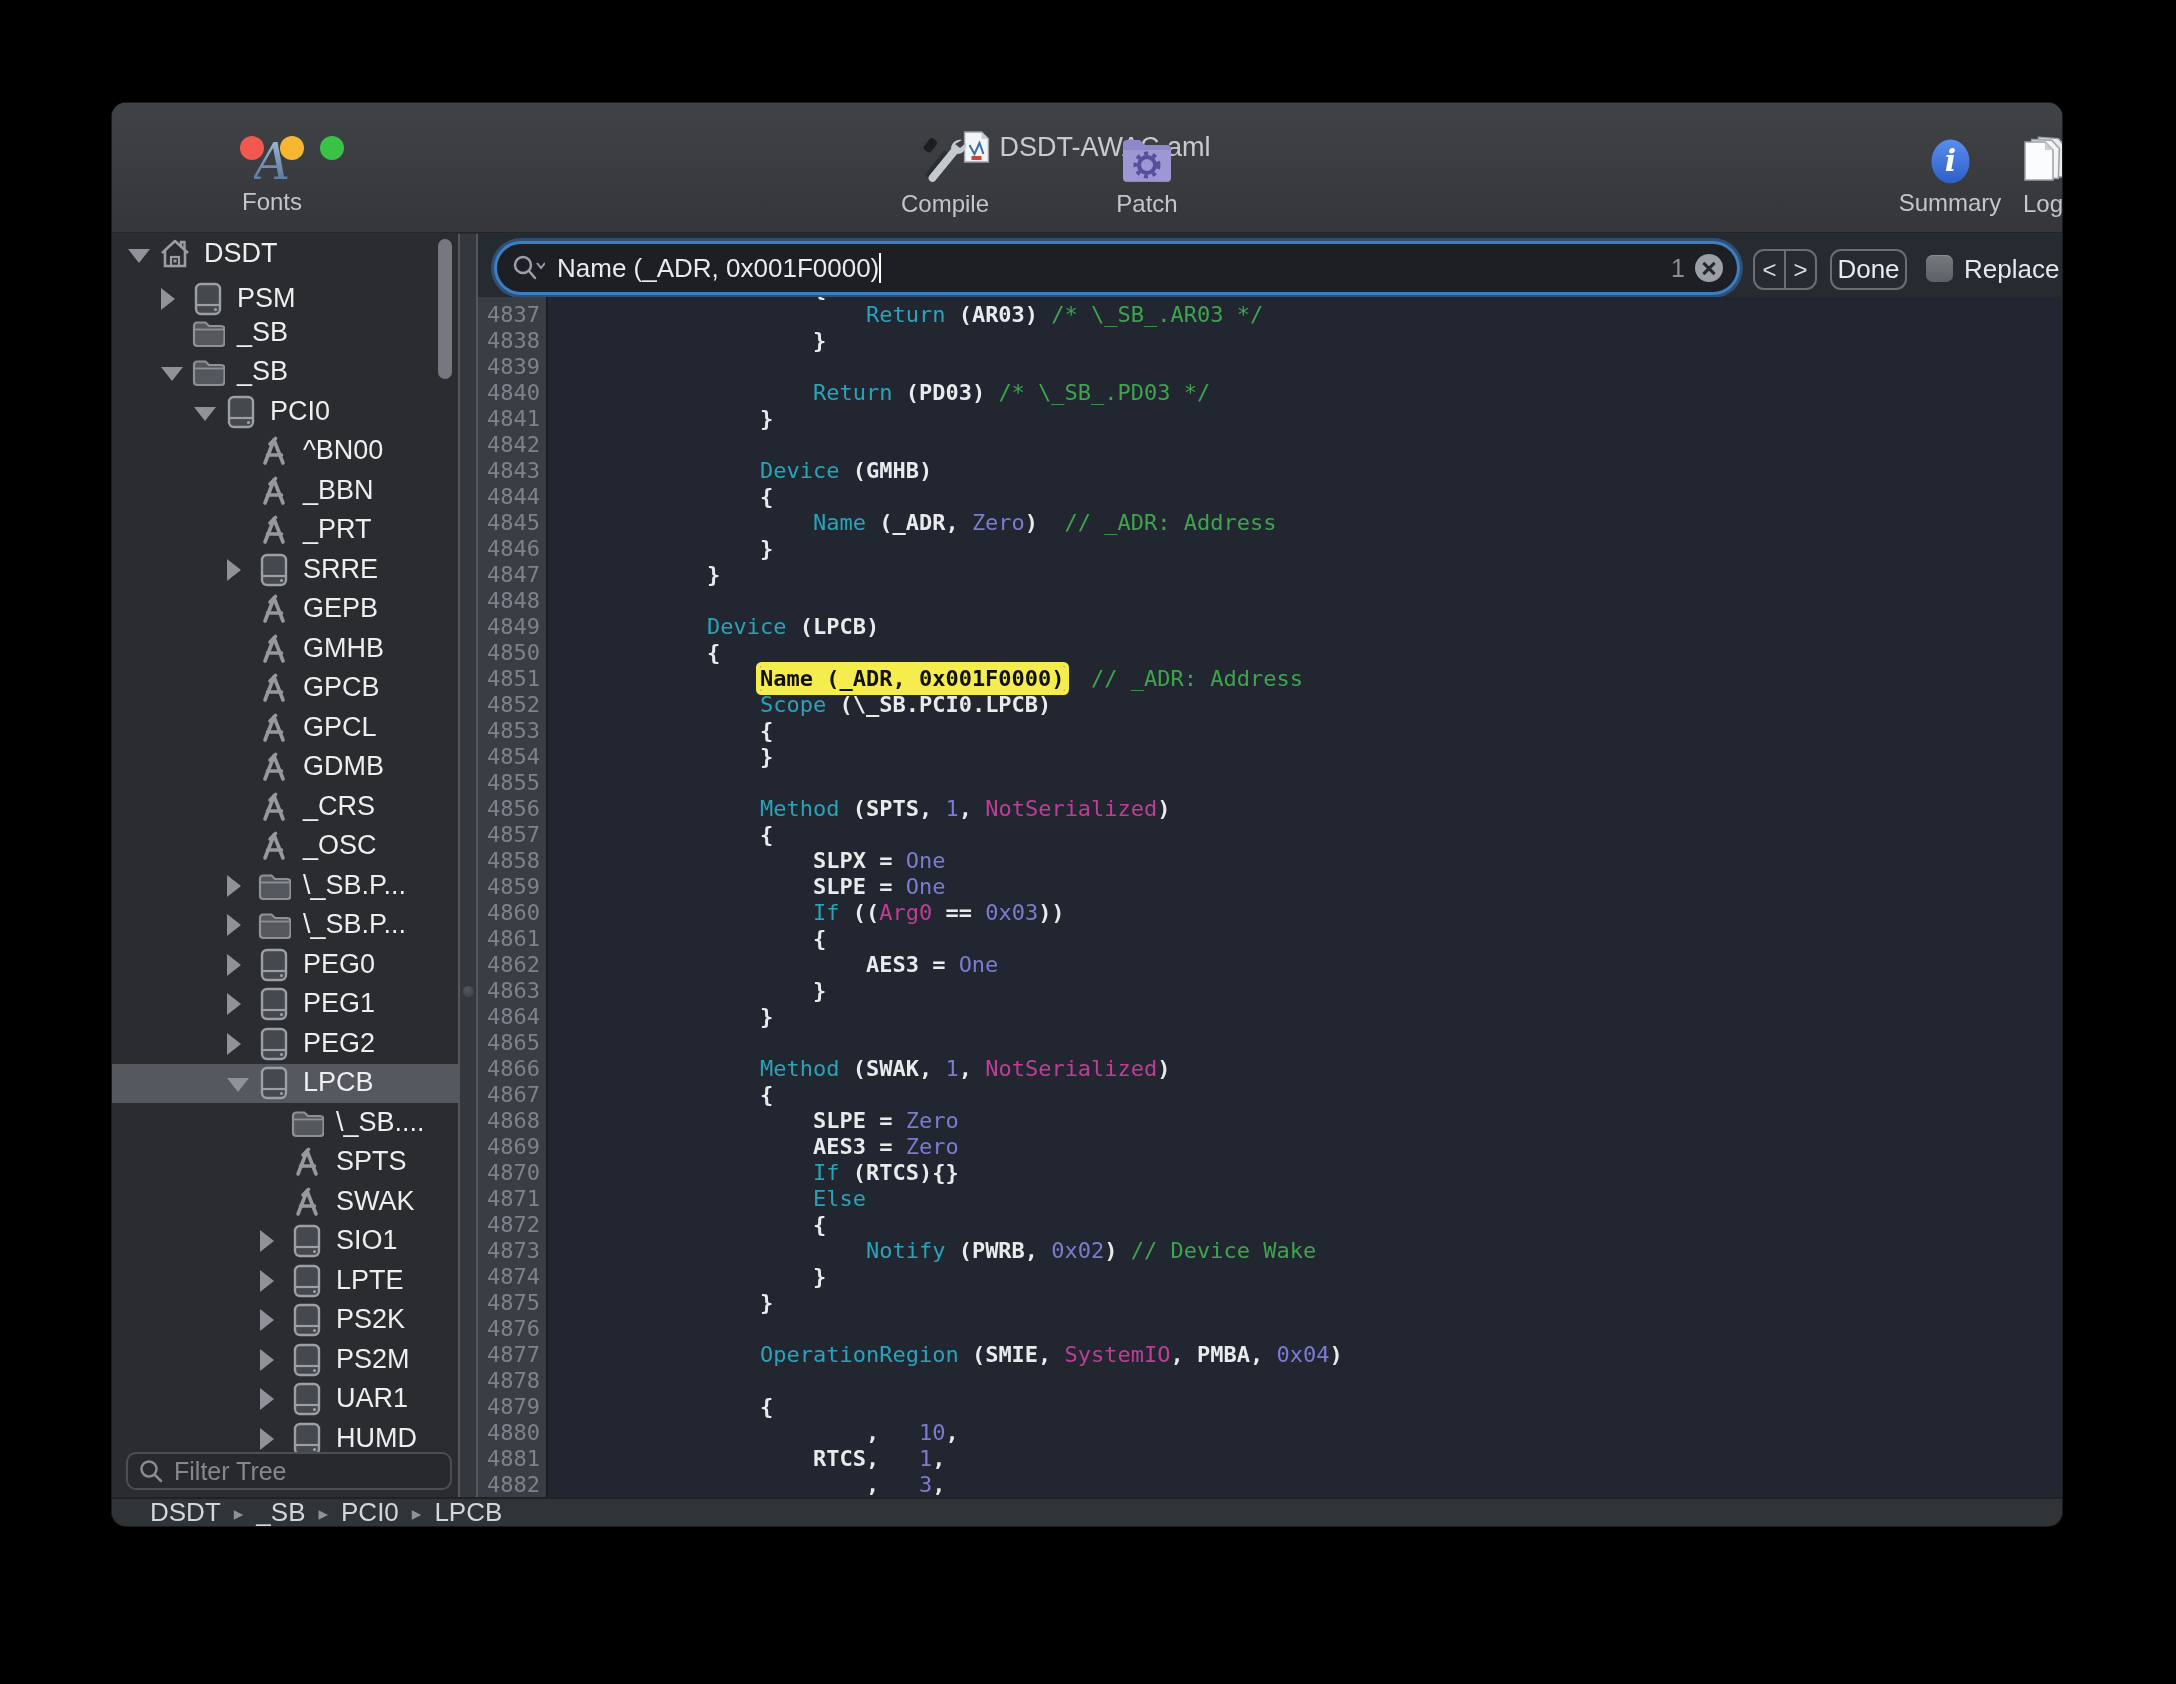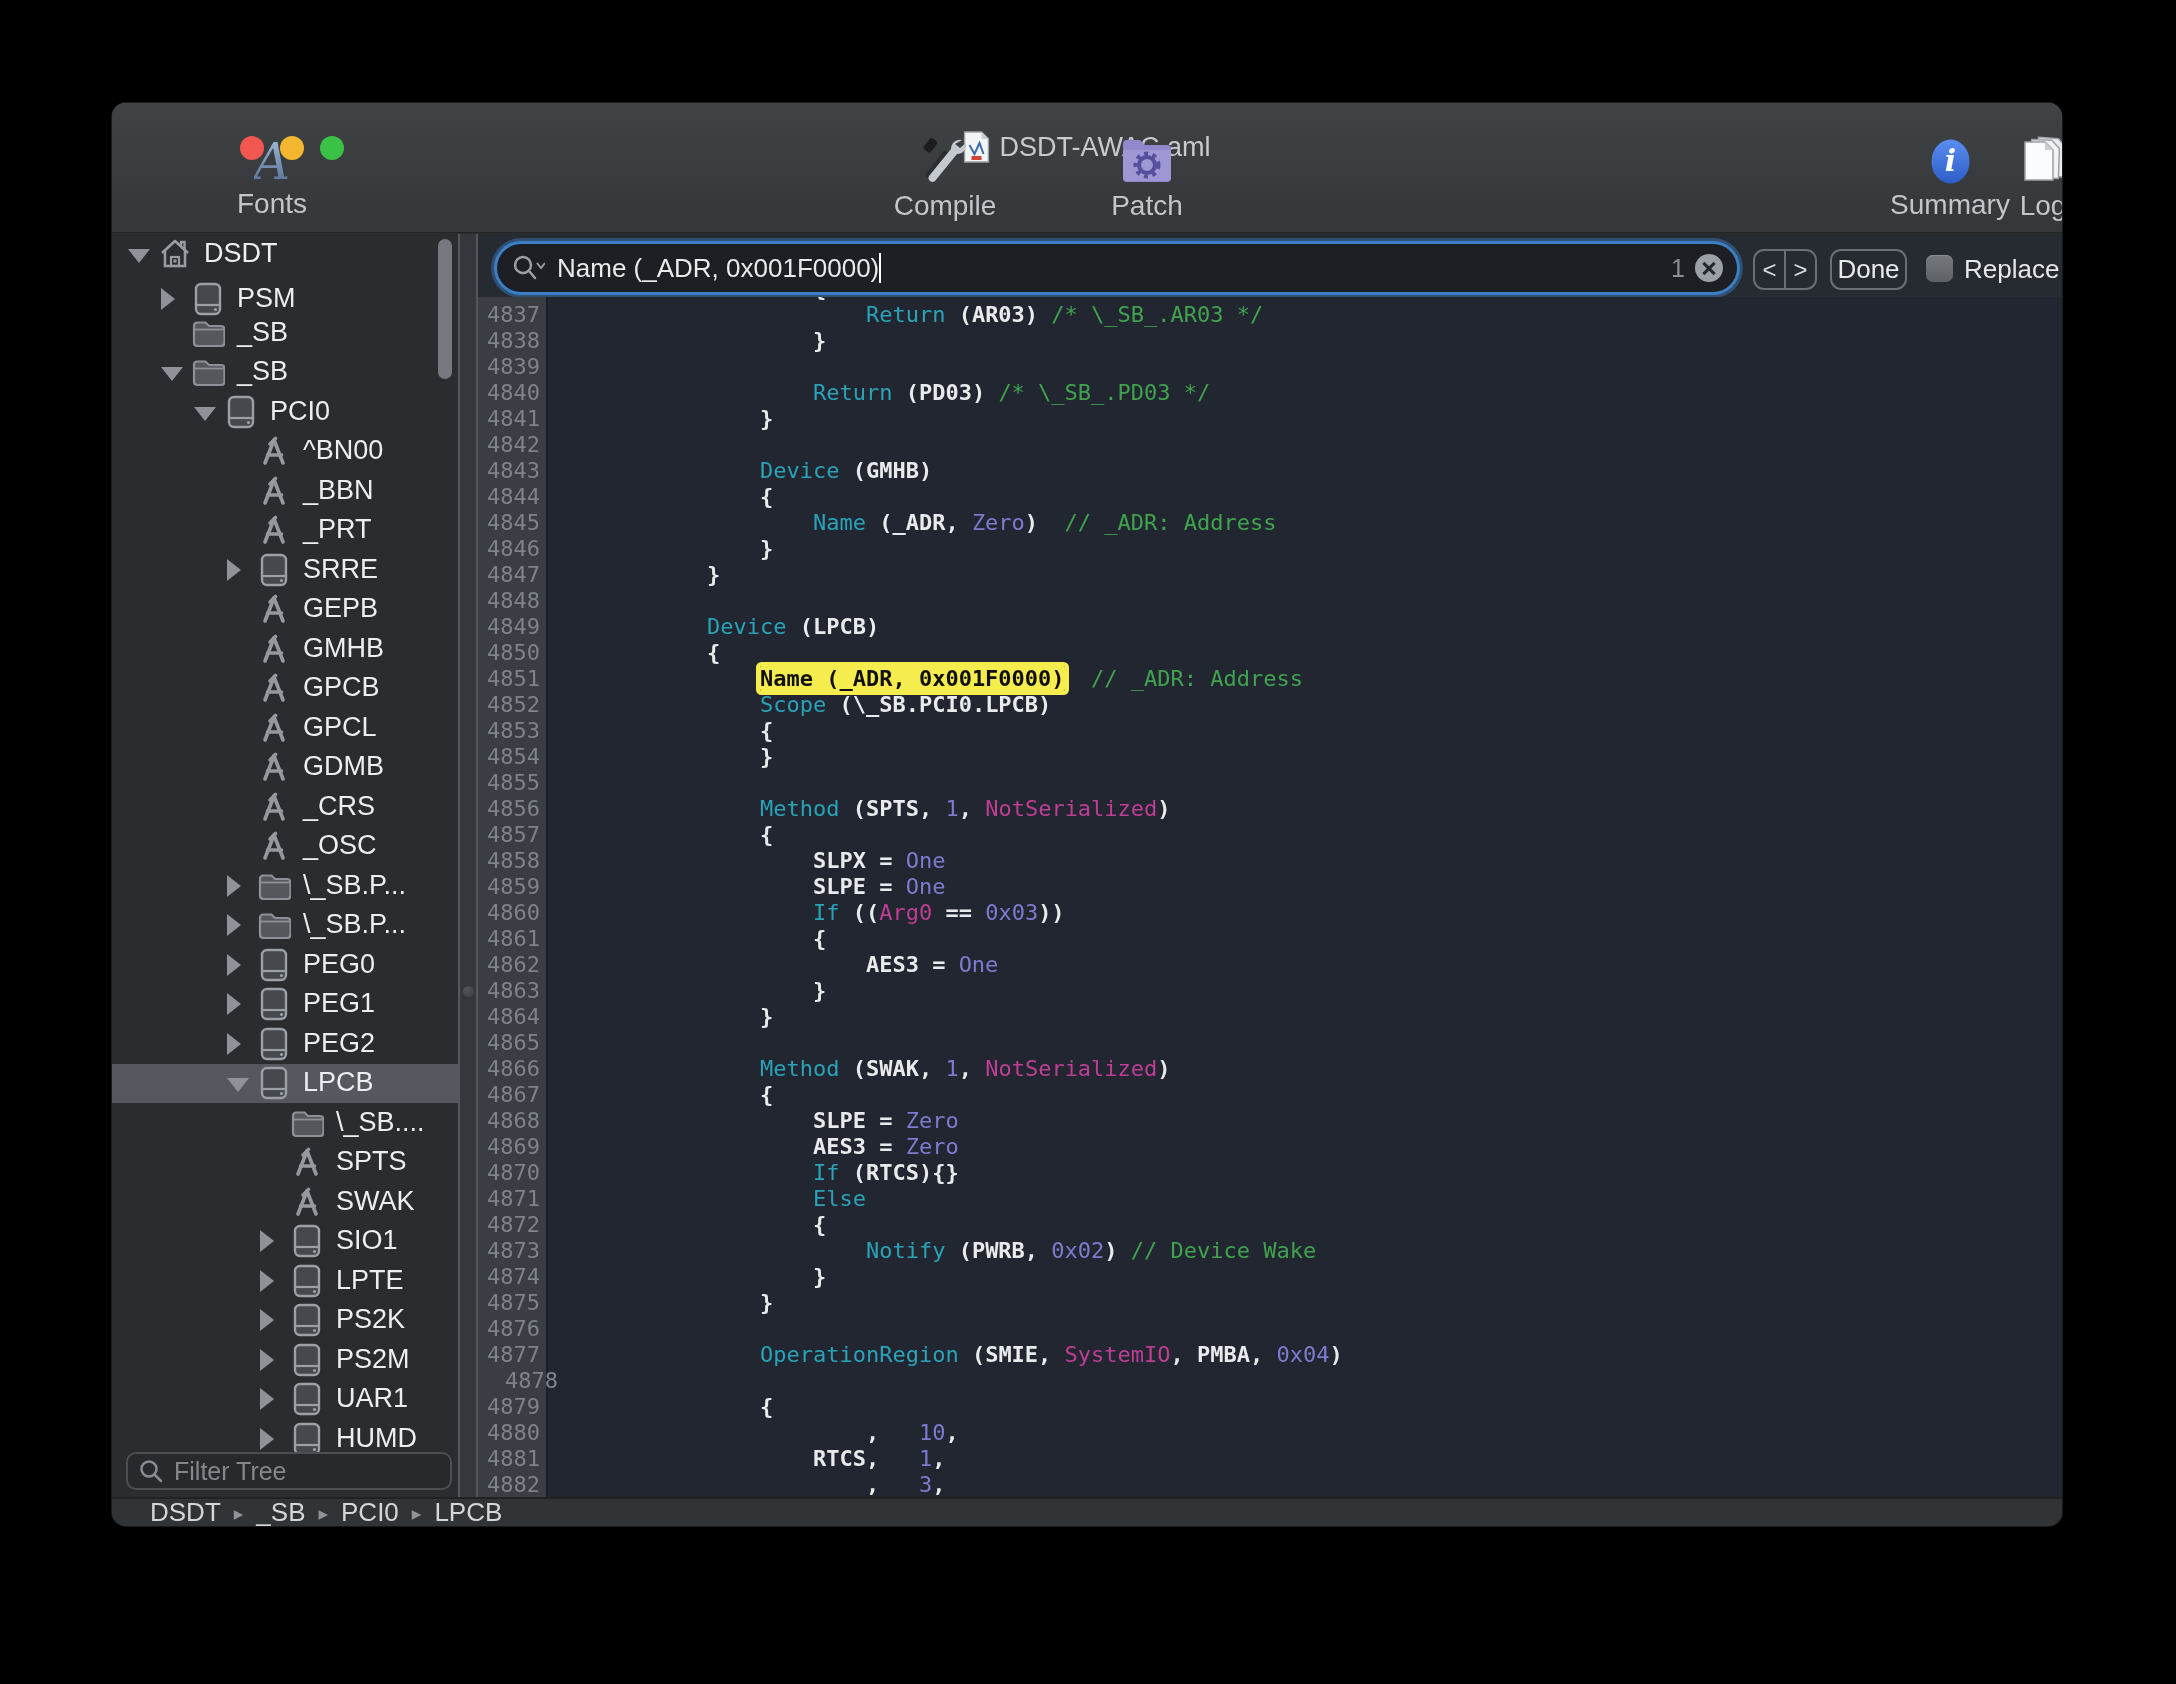--- a/index.html
+++ b/index.html
@@ -8,21 +8,21 @@
   #window{position:absolute;left:112px;top:103px;width:1950px;height:1423px;background:#2a2c2f;
     border-radius:14px;overflow:hidden;box-shadow:0 0 0 1px #1a1b1c, inset 0 1px 0 #5a5d60;}
   
   #chrome{position:absolute;left:0;top:0;width:1950px;height:130px;
     background:linear-gradient(#404346,#343639);border-bottom:1px solid #232527;}
   .light{position:absolute;top:33px;width:24px;height:24px;border-radius:50%;}
   #titlegroup{position:absolute;left:50%;top:28px;transform:translateX(-50%);display:flex;align-items:center;gap:10px;}
   #titlegroup .doc{width:26px;height:32px;}
   #wintitle{font-size:27px;color:#c7cbce;white-space:nowrap;}
   .tbitem{position:absolute;display:flex;flex-direction:column;align-items:center;}
-  .tblabel{font-size:28px;color:#c2c6ca;margin-top:4px;text-align:right;}
+  .tblabel{font-size:24px;color:#c2c6ca;margin-top:4px;text-align:right;}
   .fontsA{font-family:"DejaVu Serif",serif;font-size:50px;font-style:italic;line-height:44px;
     background:linear-gradient(#9db6d2,#557399);-webkit-background-clip:text;background-clip:text;color:transparent;}
   
   #sidebar{position:absolute;left:0;top:131px;width:346px;height:1218px;background:#2a2c2f;overflow:hidden;}
   .trow{position:absolute;left:0;width:346px;height:40px;}
   .trow.sel{background:#55595f;}
   .tri{position:absolute;top:50%;width:0;height:0;}
   .tri.down{margin-top:-5px;border-left:11px solid transparent;border-right:11px solid transparent;border-top:14px solid #8f9399;}
   .tri.right{margin-top:-11px;border-top:11px solid transparent;border-bottom:11px solid transparent;border-left:14px solid #8f9399;}
   .ticon{position:absolute;top:50%;margin-top:-17px;width:34px;height:34px;}
@@ -582,21 +582,21 @@
         <div class="cline" style="top: 832px;"><span class="num">4868</span><span class="src"><span class="tk-w">                SLPE = </span><span class="tk-n">Zero</span></span></div>
         <div class="cline" style="top: 858px;"><span class="num">4869</span><span class="src"><span class="tk-w">                AES3 = </span><span class="tk-n">Zero</span></span></div>
         <div class="cline" style="top: 884px;"><span class="num">4870</span><span class="src"><span class="tk-w">                </span><span class="tk-k">If</span><span class="tk-w"> (RTCS){}</span></span></div>
         <div class="cline" style="top: 910px;"><span class="num">4871</span><span class="src"><span class="tk-w">                </span><span class="tk-k">Else</span></span></div>
         <div class="cline" style="top: 936px;"><span class="num">4872</span><span class="src"><span class="tk-w">                {</span></span></div>
         <div class="cline" style="top: 962px;"><span class="num">4873</span><span class="src"><span class="tk-w">                    </span><span class="tk-k">Notify</span><span class="tk-w"> (PWRB, </span><span class="tk-n">0x02</span><span class="tk-w">) </span><span class="tk-c">// Device Wake</span></span></div>
         <div class="cline" style="top: 988px;"><span class="num">4874</span><span class="src"><span class="tk-w">                }</span></span></div>
         <div class="cline" style="top: 1014px;"><span class="num">4875</span><span class="src"><span class="tk-w">            }</span></span></div>
         <div class="cline" style="top: 1040px;"><span class="num">4876</span><span class="src"></span></div>
         <div class="cline" style="top: 1066px;"><span class="num">4877</span><span class="src"><span class="tk-w">            </span><span class="tk-k">OperationRegion</span><span class="tk-w"> (SMIE, </span><span class="tk-m">SystemIO</span><span class="tk-w">, PMBA, </span><span class="tk-n">0x04</span><span class="tk-w">)</span></span></div>
-        <div class="cline" style="top: 1092px; margin-left: 18px;"><span class="num">4878</span></div>
+        <div class="cline" style="top: 1092px;"><span class="num">4878</span></div>
         <div class="cline" style="top: 1118px;"><span class="num">4879</span><span class="src"><span class="tk-w">            {</span></span></div>
         <div class="cline" style="top: 1144px;"><span class="num">4880</span><span class="src"><span class="tk-w">                    ,   </span><span class="tk-n">10</span><span class="tk-w">,</span></span></div>
         <div class="cline" style="top: 1170px;"><span class="num">4881</span><span class="src"><span class="tk-w">                RTCS,   </span><span class="tk-n">1</span><span class="tk-w">,</span></span></div>
         <div class="cline" style="top: 1196px;"><span class="num">4882</span><span class="src"><span class="tk-w">                    ,   </span><span class="tk-n">3</span><span class="tk-w">,</span></span></div>
       </div>
   </div>
 
   <div id="bottombar">
       <span class="crumb">DSDT</span>
       <span class="sep">▸</span>

